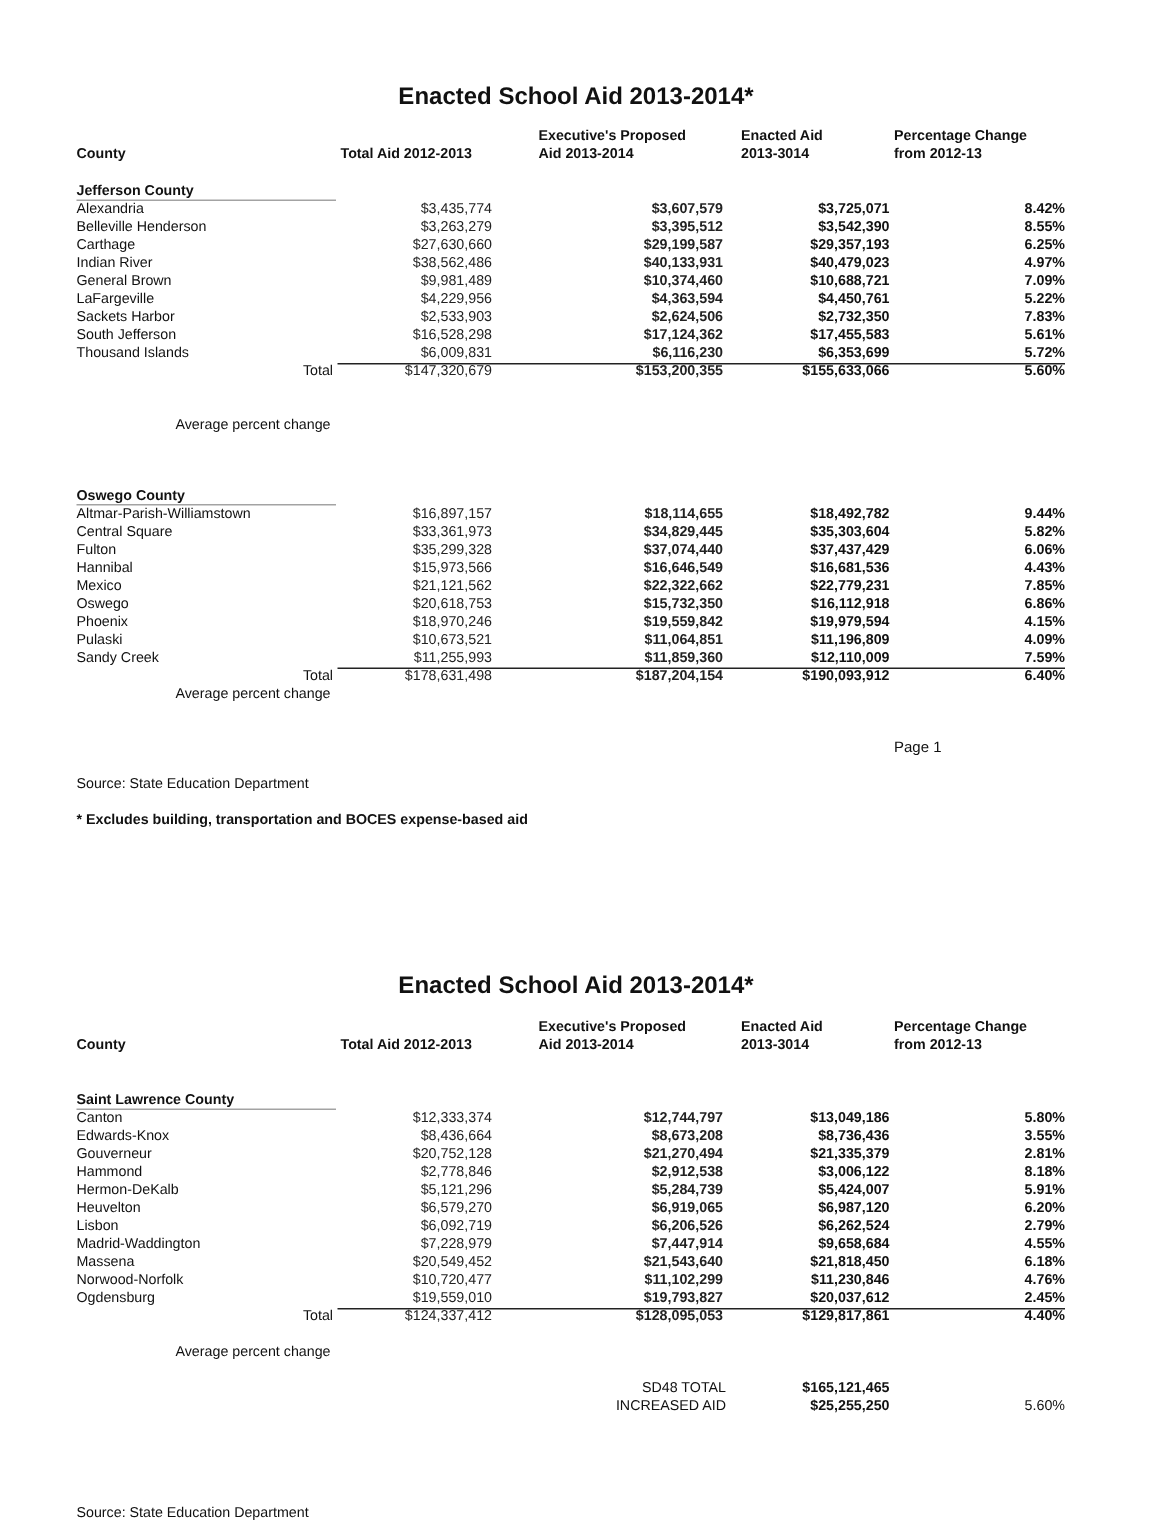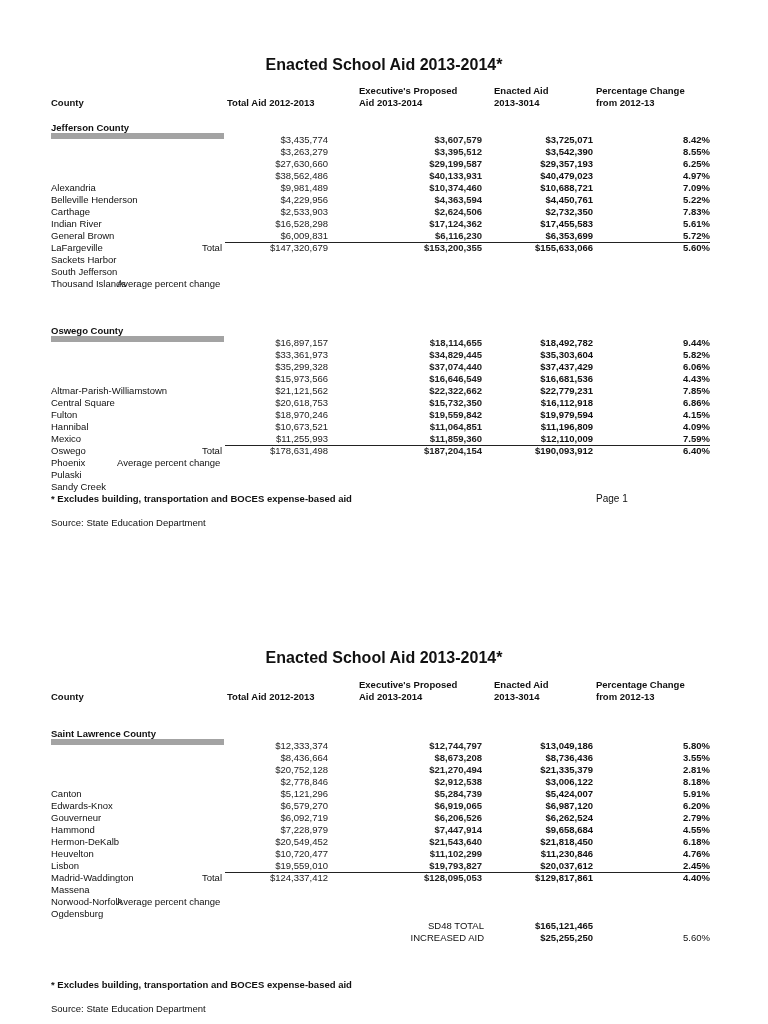--- a/index.html
+++ b/index.html
@@ -8,32 +8,32 @@
     font-family: "Liberation Sans", sans-serif; color: #111;
   }
   .page { position: absolute; left: 0; width: 768px; }
   .title {
     position: absolute; left: 0; width: 768px; text-align: center;
     font-size: 16px; font-weight: bold; color: #111;
   }
   .hdr { position: absolute; font-size: 9.5px; font-weight: bold; line-height: 12px; color: #111; }
   .county-label {
     position: absolute; left: 51px; width: 173px; font-size: 9.5px; font-weight: bold;
-    border-bottom: 6px solid #a3a3a3; line-height: 11px; padding-bottom: 0px;
+    border-bottom: 1px solid #a3a3a3; line-height: 11px; padding-bottom: 0px;
   }
   .rows { position: absolute; left: 0; width: 768px; }
   .row { position: relative; height: 12px; font-size: 9.5px; line-height: 12px; }
   .row span { position: absolute; top: 0; white-space: nowrap; }
-  .c-name { left: 51px; margin-top: 48px; }
+  .c-name { left: 51px; }
   .c-t12 { right: 440px; color: #222; }
   .c-exp { right: 286px; text-align: right; color: #222; font-weight: bold; }
   .c-ena { right: 175px; text-align: right; font-weight: bold; }
   .c-pct { right: 58px; text-align: right; font-weight: bold; }
   .avg { position: absolute; left: 117px; font-size: 9.5px; }
-  .foot-bold { position: absolute; left: 51px; font-size: 9.5px; font-weight: bold; }
+  .foot-bold { position: absolute; left: 51px; font-size: 9.5px; font-weight: bold; margin-top: 48px; }
   .foot { position: absolute; left: 51px; font-size: 9.5px; }
   .pagenum { position: absolute; left: 596px; font-size: 10px; }
   .summary { position: absolute; font-size: 9.5px; line-height: 12px; }
 </style>
 </head>
 <body>
 
 <div class="page" style="top:0;">
   <div class="title" style="top:56px;">Enacted School Aid 2013-2014*</div>
 

